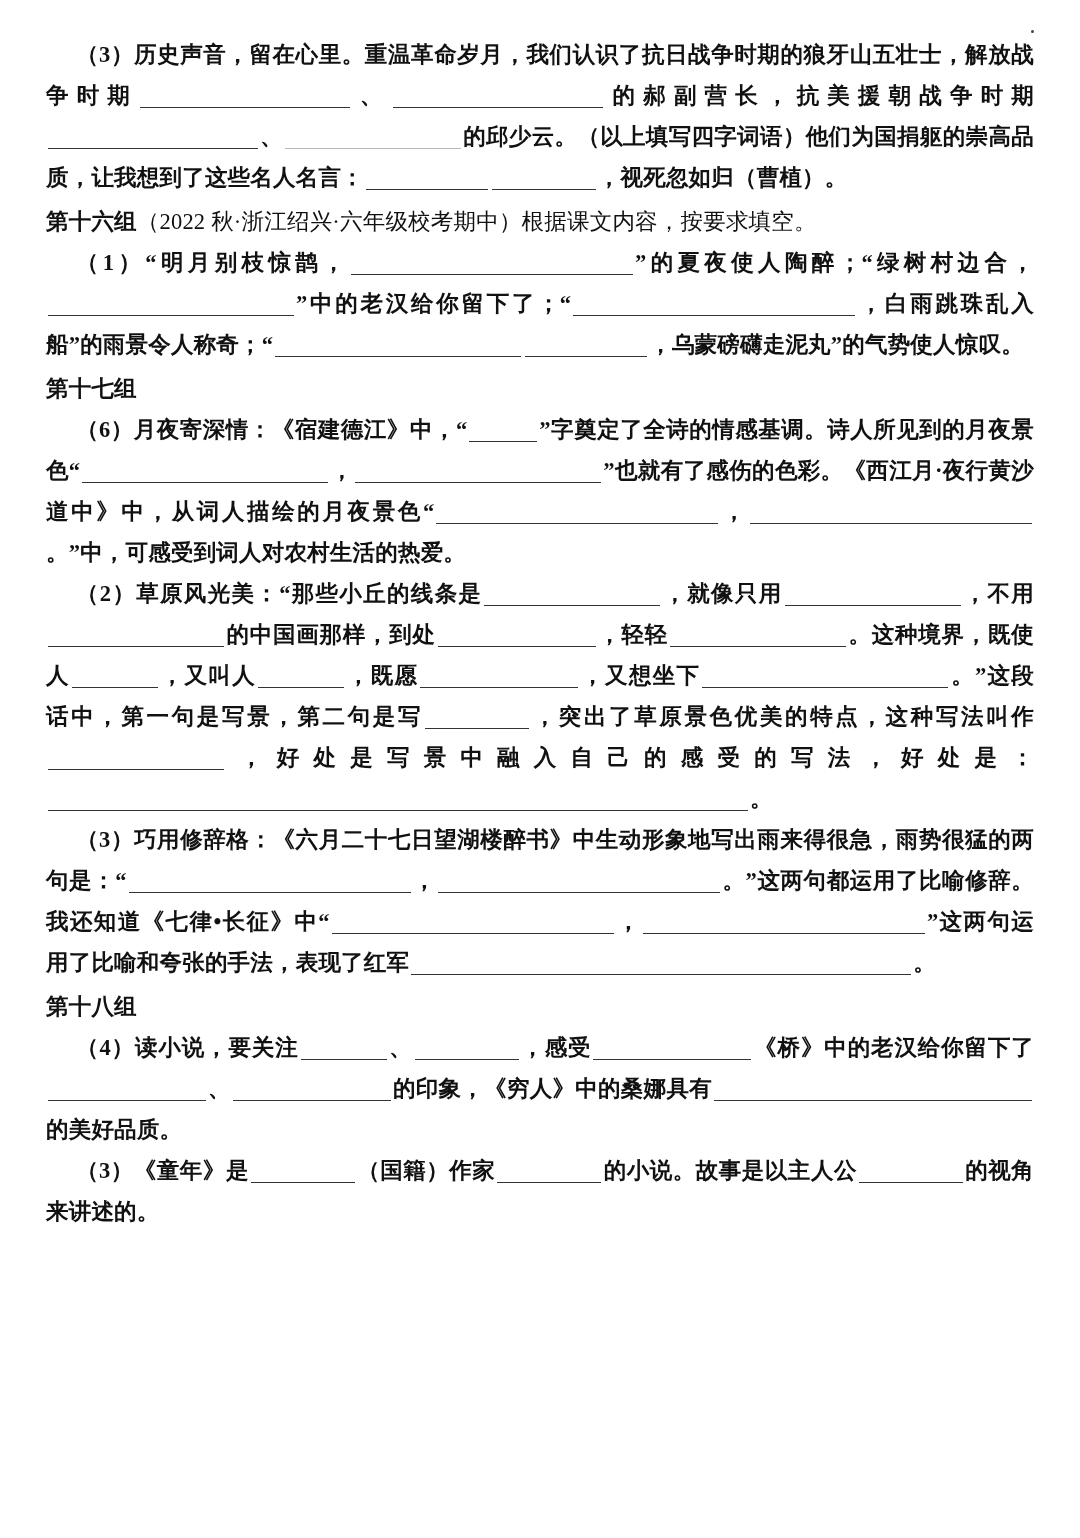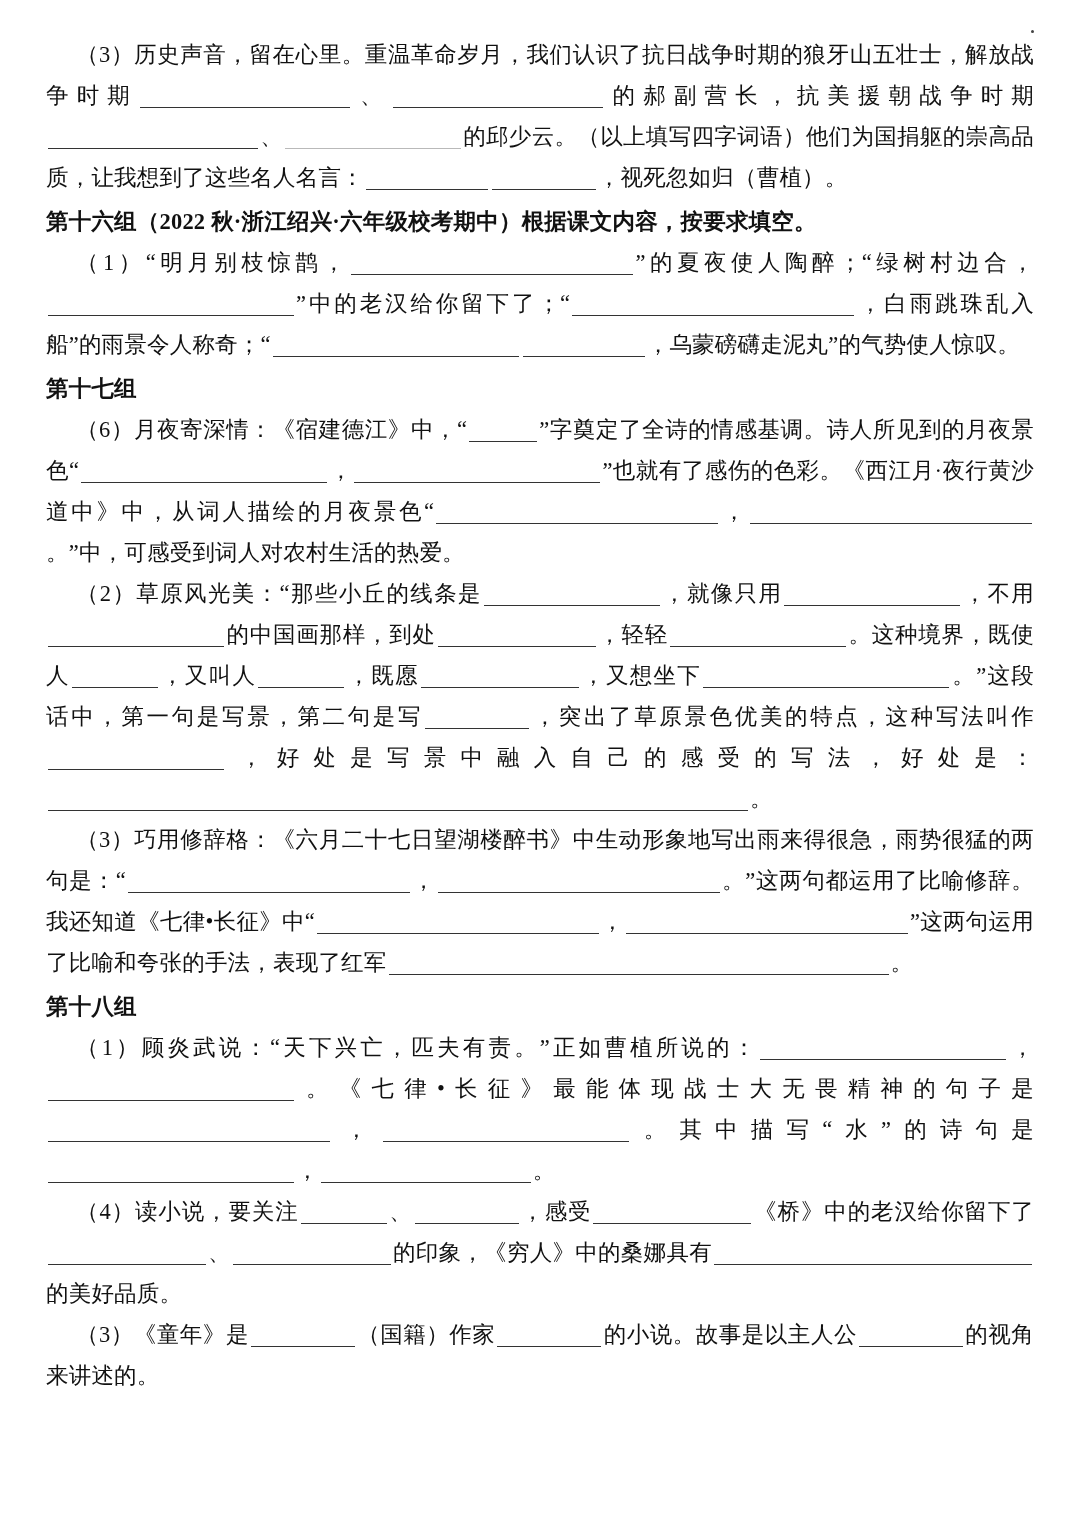--- a/index.html
+++ b/index.html
@@ -32,29 +32,30 @@
   p {
     margin: 0;
     font-size: 22.5px;
     line-height: 41px;
     letter-spacing: 0.2px;
     text-align: justify;
     word-break: break-all;
   }
   .indent {
     text-indent: 30px;
+    font-weight: bold;
   }
   .group-title {
     font-weight: bold;
     font-size: 22.5px;
     line-height: 41px;
     margin-top: 3px;
   }
   .group-title .meta {
-    font-weight: bold;
+    font-weight: normal;
   }
   .bk {
     display: inline-block;
     border-bottom: 1.4px solid #333;
     height: 25px;
     vertical-align: -5px;
     margin: 0 2px;
   }
   .b4 { width: 68px; }
   .b5 { width: 86px; }
@@ -91,19 +92,18 @@
   <p class="group-title"><span>第十七组</span></p>
 
   <p class="indent"><span>（6）月夜寄深情：《宿建德江》中，“</span><span class="bk b4"></span><span>”字奠定了全诗的情感基调。诗人所见到的月夜景色“</span><span class="bk b14"></span><span>，</span><span class="bk b14"></span><span>”也就有了感伤的色彩。《西江月·夜行黄沙道中》中，从词人描绘的月夜景色“</span><span class="bk b16"></span><span>，</span><span class="bk b16"></span><span>。”中，可感受到词人对农村生活的热爱。</span></p>
 
   <p class="indent"><span>（2）草原风光美：“那些小丘的线条是</span><span class="bk b10"></span><span>，就像只用</span><span class="bk b10"></span><span>，不用</span><span class="bk b10"></span><span>的中国画那样，到处</span><span class="bk b9"></span><span>，轻轻</span><span class="bk b10"></span><span>。这种境界，既使人</span><span class="bk b5"></span><span>，又叫人</span><span class="bk b5"></span><span>，既愿</span><span class="bk b9"></span><span>，又想坐下</span><span class="bk b14"></span><span>。”这段话中，第一句是写景，第二句是写</span><span class="bk b6"></span><span>，突出了草原景色优美的特点，这种写法叫作</span><span class="bk b10"></span><span>，好处是写景中融入自己的感受的写法，好处是：</span><span class="bk b40"></span><span>。</span></p>
 
   <p class="indent"><span>（3）巧用修辞格：《六月二十七日望湖楼醉书》中生动形象地写出雨来得很急，雨势很猛的两句是：“</span><span class="bk b16"></span><span>，</span><span class="bk b16"></span><span>。”这两句都运用了比喻修辞。我还知道《七律•长征》中“</span><span class="bk b16"></span><span>，</span><span class="bk b16"></span><span>”这两句运用了比喻和夸张的手法，表现了红军</span><span class="bk b28"></span><span>。</span></p>
 
   <p class="group-title"><span>第十八组</span></p>
 
-  <p class="indent"><span>（1）顾炎武说：“天下兴亡，匹夫有责。”正如曹植所说的：</span><span class="bk b14"></span><span>，</span><span class="bk b14"></span><span>。《七律•长征》最能体现战士大无畏精神的句子是</span><span class="bk b16"></span><span>，</span><span class="bk b14"></span><span>。其中描写“水”的诗句是</span><span class="bk b14"></span><span>，</span><span class="bk b12"></span><span>。</span></p>
 
   <p class="indent"><span>（4）读小说，要关注</span><span class="bk b5"></span><span>、</span><span class="bk b6"></span><span>，感受</span><span class="bk b9"></span><span>《桥》中的老汉给你留下了</span><span class="bk b9"></span><span>、</span><span class="bk b9"></span><span>的印象，《穷人》中的桑娜具有</span><span class="bk b18"></span><span>的美好品质。</span></p>
 
   <p class="indent"><span>（3）《童年》是</span><span class="bk b6"></span><span>（国籍）作家</span><span class="bk b6"></span><span>的小说。故事是以主人公</span><span class="bk b6"></span><span>的视角来讲述的。</span></p>
 
 </div>
 
 </body></html>

